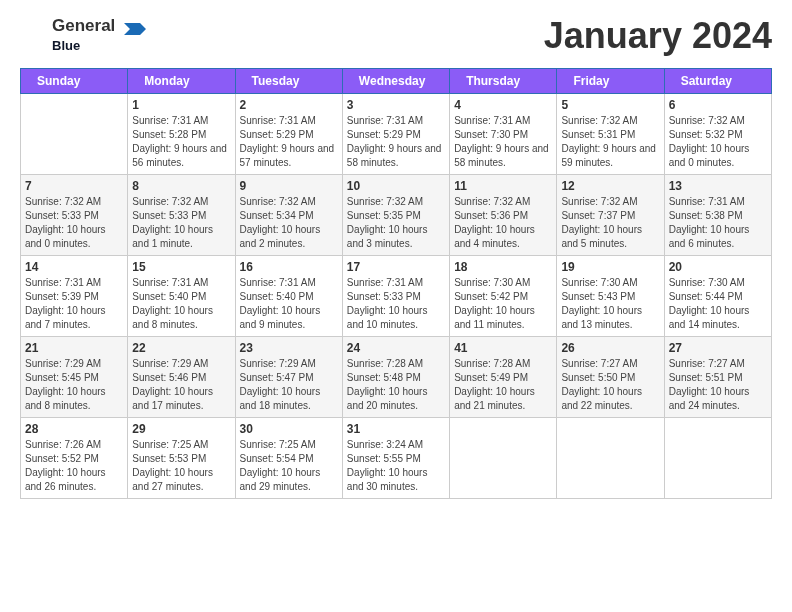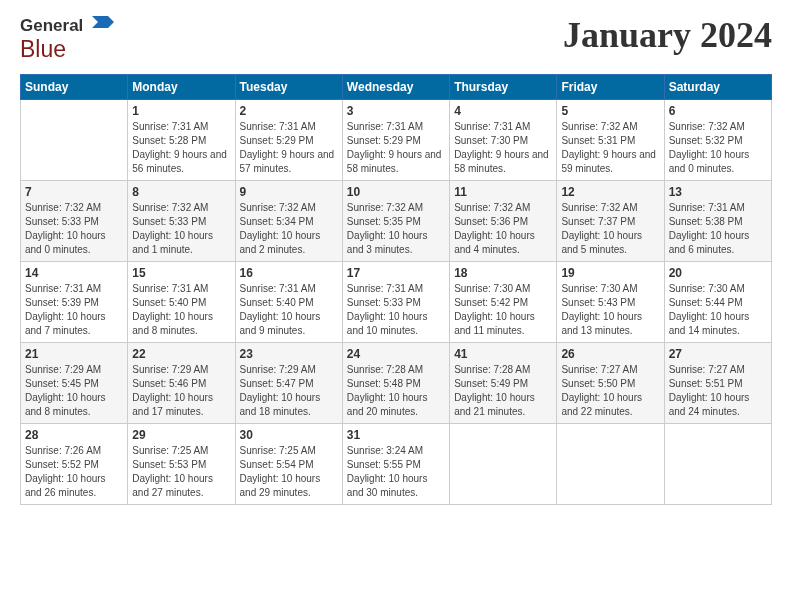--- a/index.html
+++ b/index.html
@@ -15,47 +15,48 @@
       padding: 16px 20px 10px 20px;
     }
     .header {
       display: flex;
       justify-content: space-between;
       align-items: flex-start;
       margin-bottom: 12px;
     }
     .logo {
       display: flex;
+      align-items: center;
       gap: 6px;
+      margin-left: 32px;
     }
     .title-block {
       text-align: right;
-      font-family: Liberation Serif, serif;
     }
     .month-title {
       font-size: 36px;
       font-weight: bold;
       color: #333;
       line-height: 1.1;
     }
     .subtitle {
       font-size: 16px;
       color: #555;
     }
     table {
       width: 100%;
       border-collapse: collapse;
       table-layout: fixed;
     }
     th {
-      background-color: #0369a1;
+      background-color: #8b5cf6;
       color: #fff;
       font-size: 12px;
       font-weight: bold;
-      padding: 5px 4px;
+      padding: 5px 16px;
       text-align: left;
       border: 1px solid #2e6db4;
     }
     td {
       border: 1px solid #ccc;
       vertical-align: top;
       padding: 4px 4px 4px 4px;
       font-size: 9.5px;
       color: #333;
       height: 78px;
@@ -85,21 +86,21 @@
     }
   </style>
 </head>
 <body>
 
 <div class="container">
   <div class="header">
     <div class="logo">
     <div style="line-height:1.15;">
       <span style="font-size:17px;font-weight:bold;color:#333;">General</span><br>
-      <span style="font-size:23px;font-weight:normal;color:#7f1d1d;">Blue</span>
+      <span style="font-size:13px;font-weight:bold;color:#0f172a;">Blue</span>
     </div>
     <svg width="22" height="28" viewBox="0 0 22 28" style="margin-left:3px;margin-top:-4px;">
       <polygon points="0,4 16,4 22,10 16,16 0,16 6,10" fill="#1a6ab5"></polygon>
     </svg>
   </div>
     <div class="title-block">
       <div class="month-title">January 2024</div>
     </div>
   </div>
 

